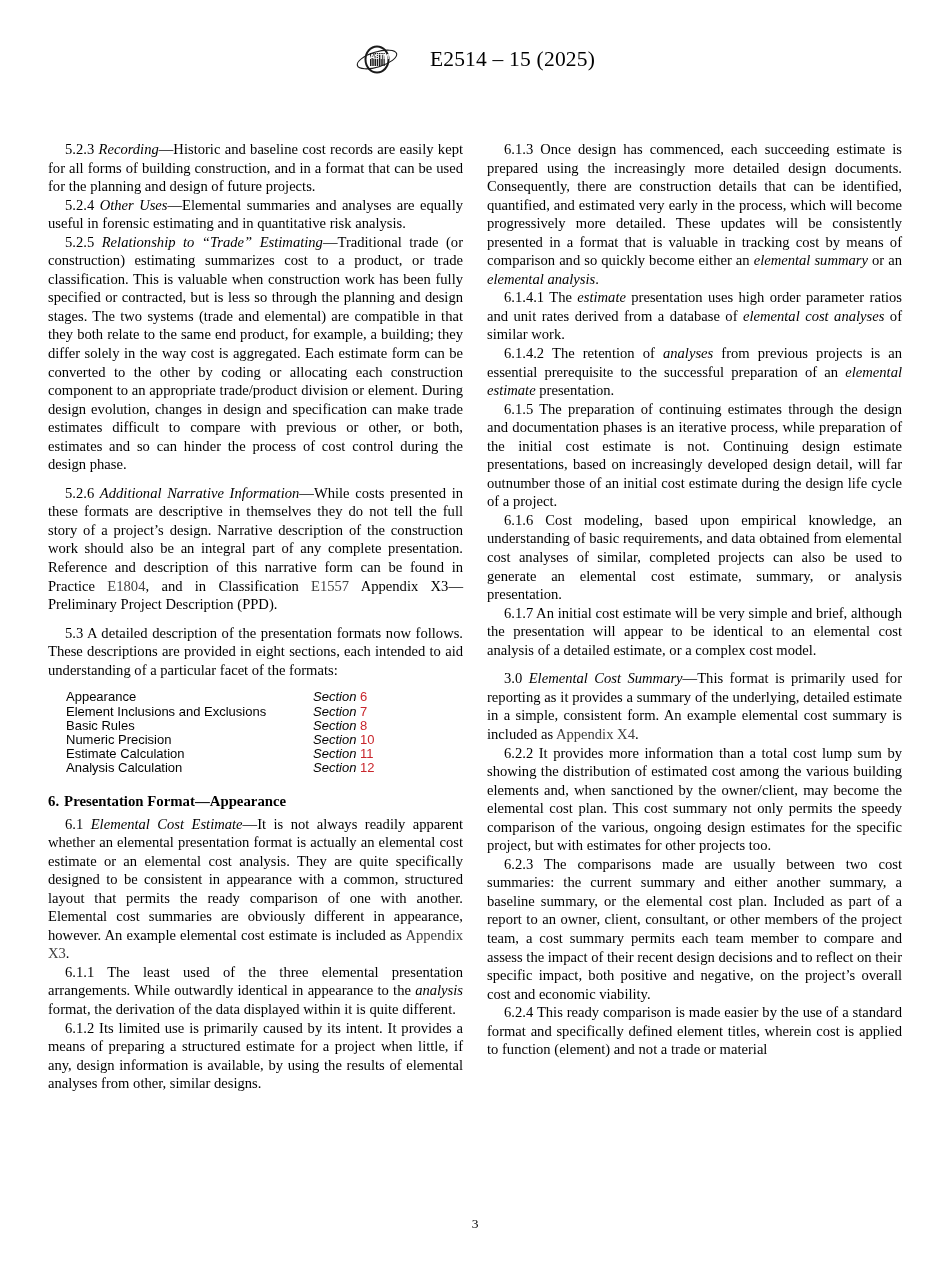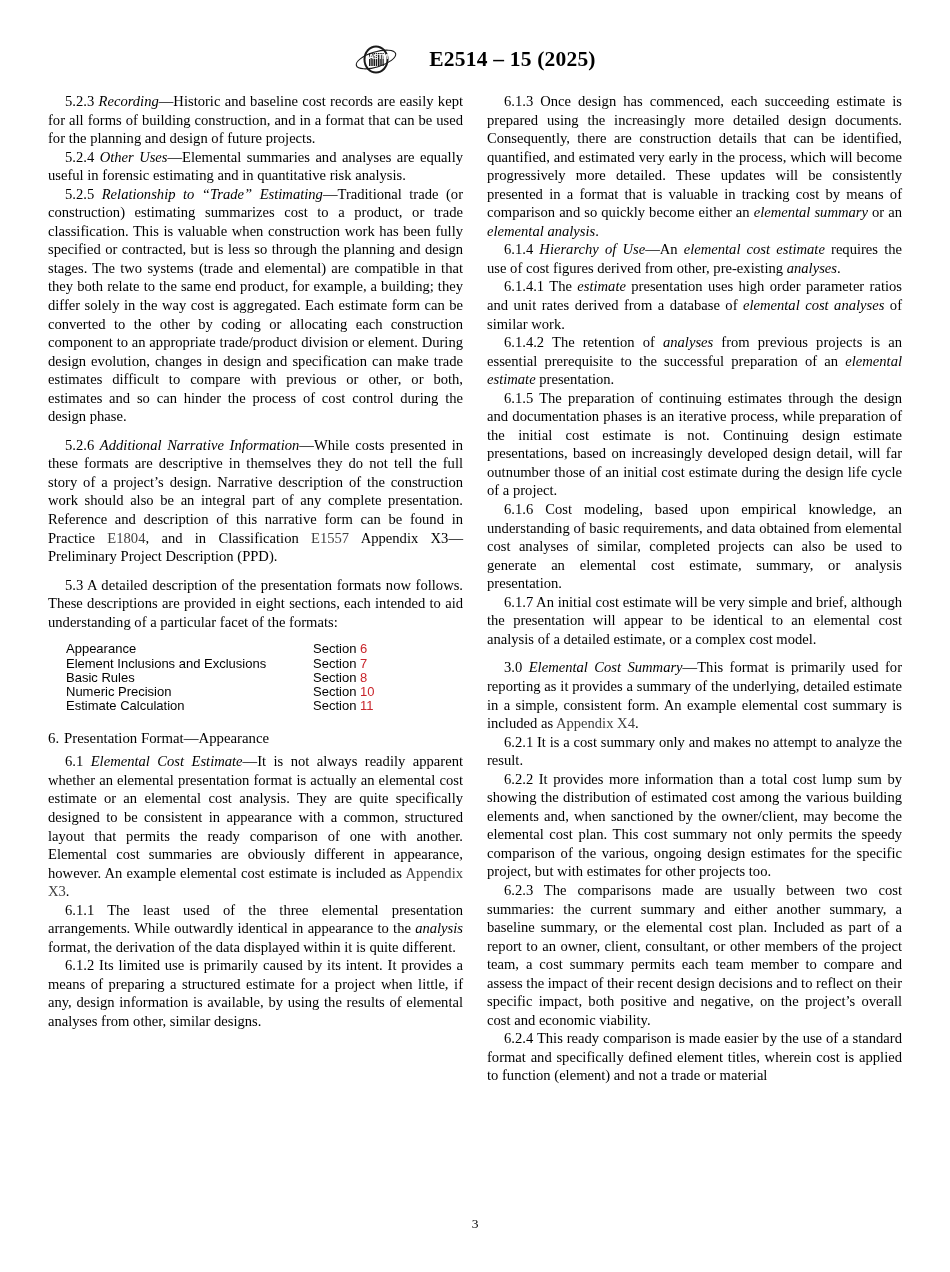--- a/index.html
+++ b/index.html
@@ -34,39 +34,40 @@
     justify-content: center;
     gap: 11px;
   }
   .astm-logo {
     width: 44px;
     height: 31px;
     display: block;
   }
   .header-title {
     font-family: "Liberation Serif", "DejaVu Serif", serif;
-    font-weight: bold;
+    font-weight: normal;
     font-size: 21.5px;
     letter-spacing: 0.2px;
     white-space: nowrap;
     margin-left: 20px;
   }
 
   
   .columns {
     position: absolute;
     top: 92px;
     left: 48px;
     width: 854px;
     display: flex;
     gap: 24px;
   }
   .col {
     width: 415px;
     flex: 0 0 415px;
+    margin-top: 48px;
   }
 
   p.para {
     margin: 0;
     text-align: justify;
     text-justify: inter-word;
     font-size: 14.6px;
     line-height: 18.55px;
     text-indent: 17px;
     hyphens: manual;
@@ -77,21 +78,21 @@
   .lnk {
     color: #404040;
     font-style: normal;
   }
   .num { white-space: nowrap; }
 
   h3.section-head {
     margin: 16px 0 4px 0;
     font-size: 14.8px;
     line-height: 19px;
-    font-weight: normal;
+    font-weight: bold;
     text-indent: 0;
     text-align: left;
   }
   h3.section-head .hnum { margin-right: 5px; }
 
   
   .section-table {
     margin: 11px 0 0 0;
     border-collapse: collapse;
     width: 100%;
@@ -99,21 +100,21 @@
     font-size: 13px;
     line-height: 14.2px;
   }
   .section-table td {
     padding: 0;
     vertical-align: top;
     white-space: nowrap;
   }
   .section-table td.label { padding-left: 18px; }
   .section-table td.ref   { width: 150px; padding-left: 6px; }
-  .section-table .ref-word { color: #000; }
+  .section-table .ref-word { color: #000; font-style: italic; }
   .section-table .ref-num  { color: #C8252B; }
 
   
   .page-number {
     position: absolute;
     left: 0;
     top: 1216px;
     width: 950px;
     text-align: center;
     font-size: 13.5px;
@@ -180,52 +181,54 @@
             <td class="ref"><span class="ref-word">Section</span> <span class="ref-num">8</span></td>
           </tr>
           <tr>
             <td class="label">Numeric Precision</td>
             <td class="ref"><span class="ref-word">Section</span> <span class="ref-num">10</span></td>
           </tr>
           <tr>
             <td class="label">Estimate Calculation</td>
             <td class="ref"><span class="ref-word">Section</span> <span class="ref-num">11</span></td>
           </tr>
+          <tr>
+            <td class="label">Analysis Calculation</td>
+            <td class="ref"><span class="ref-word">Section</span> <span class="ref-num">12</span></td>
+          </tr>
         </tbody>
       </table>
 
       <h3 class="section-head"><span class="hnum">6.</span><span>Presentation Format—Appearance</span></h3>
 
       <p class="para"><span class="num">6.1</span> <i>Elemental Cost Estimate</i><span>—</span><span>It is not always readily apparent whether an elemental presentation format is actually an elemental cost estimate or an elemental cost analysis. They are quite specifically designed to be consistent in appearance with a common, structured layout that permits the ready comparison of one with another. Elemental cost summaries are obviously different in appearance, however. An example elemental cost estimate is included as </span><span class="lnk">Appendix X3</span><span>.</span></p>
 
       <p class="para"><span class="num">6.1.1</span> <span>The least used of the three elemental presentation arrangements. While outwardly identical in appearance to the </span><i>analysis</i><span> format, the derivation of the data displayed within it is quite different.</span></p>
 
       <p class="para"><span class="num">6.1.2</span> <span>Its limited use is primarily caused by its intent. It provides a means of preparing a structured estimate for a project when little, if any, design information is available, by using the results of elemental analyses from other, similar designs.</span></p>
 
     </div>
 
     <div class="col">
 
       <p class="para"><span class="num">6.1.3</span> <span>Once design has commenced, each succeeding estimate is prepared using the increasingly more detailed design documents. Consequently, there are construction details that can be identified, quantified, and estimated very early in the process, which will become progressively more detailed. These updates will be consistently presented in a format that is valuable in tracking cost by means of comparison and so quickly become either an </span><i>elemental summary</i><span> or an </span><i>elemental analysis</i><span>.</span></p>
 
-      <p class="para"><span class="num">6.1.4</span> <i>Hierarchy of Use</i><span>—</span><span>An </span><i>elemental cost estimate</i><span> requires the use of cost figures derived from other, pre-existing </span><i>analyses</i><span>.</span></p>
 
       <p class="para"><span class="num">6.1.4.1</span> <span>The </span><i>estimate</i><span> presentation uses high order parameter ratios and unit rates derived from a database of </span><i>elemental cost analyses</i><span> of similar work.</span></p>
 
       <p class="para"><span class="num">6.1.4.2</span> <span>The retention of </span><i>analyses</i><span> from previous projects is an essential prerequisite to the successful preparation of an </span><i>elemental estimate</i><span> presentation.</span></p>
 
       <p class="para"><span class="num">6.1.5</span> <span>The preparation of continuing estimates through the design and documentation phases is an iterative process, while preparation of the initial cost estimate is not. Continuing design estimate presentations, based on increasingly developed design detail, will far outnumber those of an initial cost estimate during the design life cycle of a project.</span></p>
 
       <p class="para"><span class="num">6.1.6</span> <span>Cost modeling, based upon empirical knowledge, an understanding of basic requirements, and data obtained from elemental cost analyses of similar, completed projects can also be used to generate an elemental cost estimate, summary, or analysis presentation.</span></p>
 
       <p class="para"><span class="num">6.1.7</span> <span>An initial cost estimate will be very simple and brief, although the presentation will appear to be identical to an elemental cost analysis of a detailed estimate, or a complex cost model.</span></p>
 
       <p class="para gap-before"><span class="num">3.0</span> <i>Elemental Cost Summary</i><span>—</span><span>This format is primarily used for reporting as it provides a summary of the underlying, detailed estimate in a simple, consistent form. An example elemental cost summary is included as </span><span class="lnk">Appendix X4</span><span>.</span></p>
 
-      <p class="para"><span class="num">6.2.1</span> <span>It is a cost summary only and makes no attempt to analyze the result.</span></p>
 
       <p class="para"><span class="num">6.2.2</span> <span>It provides more information than a total cost lump sum by showing the distribution of estimated cost among the various building elements and, when sanctioned by the owner/client, may become the elemental cost plan. This cost summary not only permits the speedy comparison of the various, ongoing design estimates for the specific project, but with estimates for other projects too.</span></p>
 
       <p class="para"><span class="num">6.2.3</span> <span>The comparisons made are usually between two cost summaries: the current summary and either another summary, a baseline summary, or the elemental cost plan. Included as part of a report to an owner, client, consultant, or other members of the project team, a cost summary permits each team member to compare and assess the impact of their recent design decisions and to reflect on their specific impact, both positive and negative, on the project’s overall cost and economic viability.</span></p>
 
       <p class="para"><span class="num">6.2.4</span> <span>This ready comparison is made easier by the use of a standard format and specifically defined element titles, wherein cost is applied to function (element) and not a trade or material</span></p>
 
     </div>
   </div>
 

